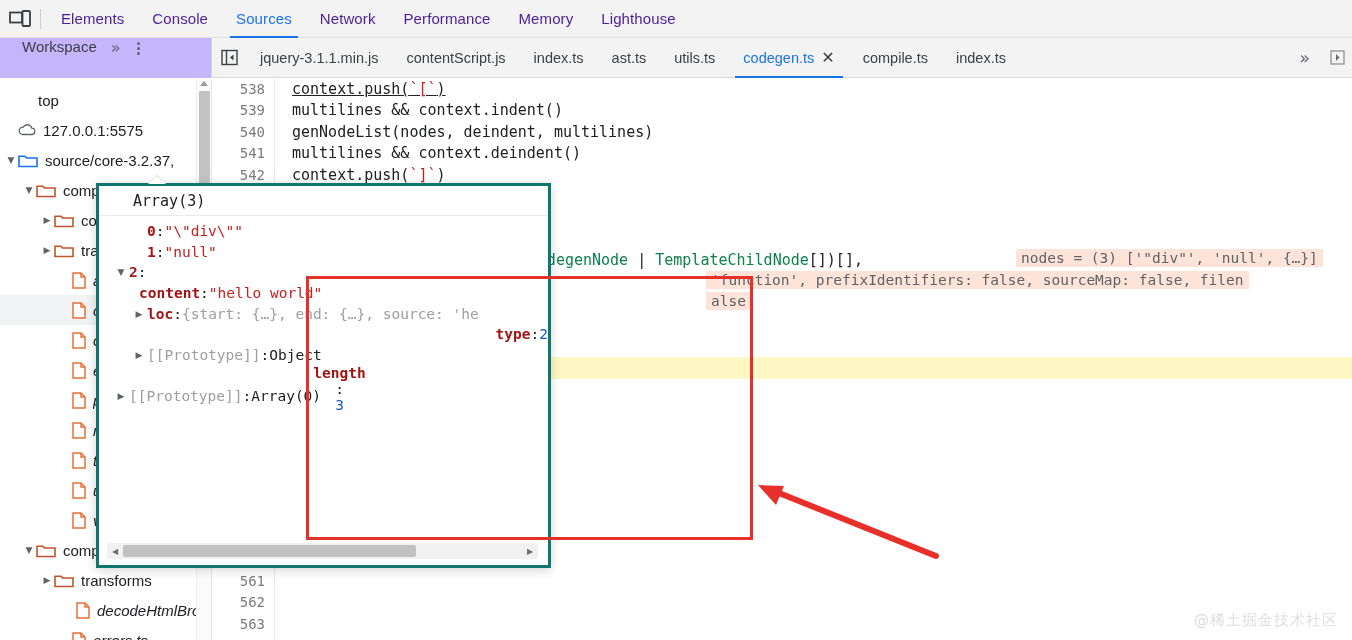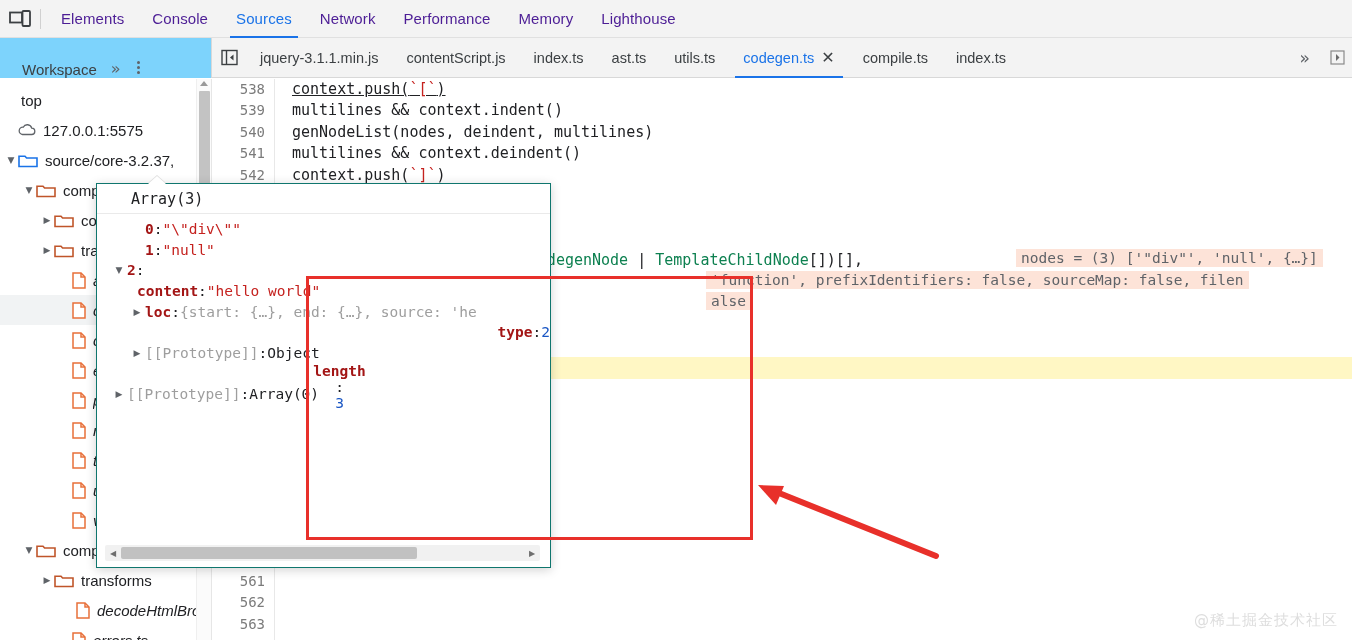--- a/index.html
+++ b/index.html
@@ -43,22 +43,22 @@
   }
 
   
   .sub-bar {
     position: absolute; left: 0; top: 38px; width: 1352px; height: 40px;
     background: #f3f3f3;
     border-bottom: 1px solid #d8d8d8;
     display: flex; align-items: center;
   }
   .ws-zone {
-    width: 212px; height: 40px; display: flex; align-items: flex-end;
-    border-right: 1px solid #d8d8d8; background: #7dd3fc;
+    width: 212px; height: 40px; display: flex; align-items: flex-start;
+    border-right: 1px solid #d8d8d8; background: #c4b5fd;
   }
   .ws-label {
     padding-left: 22px; font-size: 15px; color: #3c4043; white-space: nowrap;
   }
   .ws-more {
     margin-left: 14px; font-size: 16px; color: #5f6368; cursor: pointer;
     font-family: "DejaVu Sans", sans-serif;
   }
   .ws-kebab {
     margin-left: 12px; cursor: pointer;
@@ -182,21 +182,21 @@
     font-family: "DejaVu Sans Mono", monospace;
     font-size: 14.5px;
     padding: 1px 5px;
   }
 
   
   .popover {
     position: absolute;
     left: 96px; top: 183px; width: 455px; height: 385px;
     background: #ffffff;
-    border: 1px solid #0f766e;
+    border: 3px solid #0f766e;
     box-shadow: 0 2px 10px rgba(0,0,0,.18);
     overflow: hidden;
     z-index: 30;
   }
   .pop-caret {
     position: absolute; left: 148px; top: 176px;
     width: 0; height: 0;
     border-left: 9px solid transparent;
     border-right: 9px solid transparent;
     border-bottom: 8px solid #ffffff;
@@ -326,21 +326,21 @@
     <div class="tabs-right-btn">
       <svg width="15" height="15" viewBox="0 0 15 15">
         <rect x="1" y="1" width="13" height="13" fill="none" stroke="#8a8a8a" stroke-width="1.2"></rect>
         <path d="M6 4 L9.5 7.5 L6 11 Z" fill="#6b6b6b"></path>
       </svg>
     </div>
   </div>
 
   <div class="navigator">
     <div class="tree" id="tree">
-        <div class="tree-row" style="padding-left: 0;">
+        <div class="tree-row" style="padding-left: 17px;">
           <span class="twisty"></span>
           <span class="tree-icon">
             <span style="display:inline-block;width:0;height:0"></span>
           </span>
           <span class="tree-label">top</span>
         </div>
         <div class="tree-row" style="padding-left: 4px;">
           <span class="twisty"></span>
           <span class="tree-icon">
             <svg width="18" height="14" viewBox="0 0 18 14">

